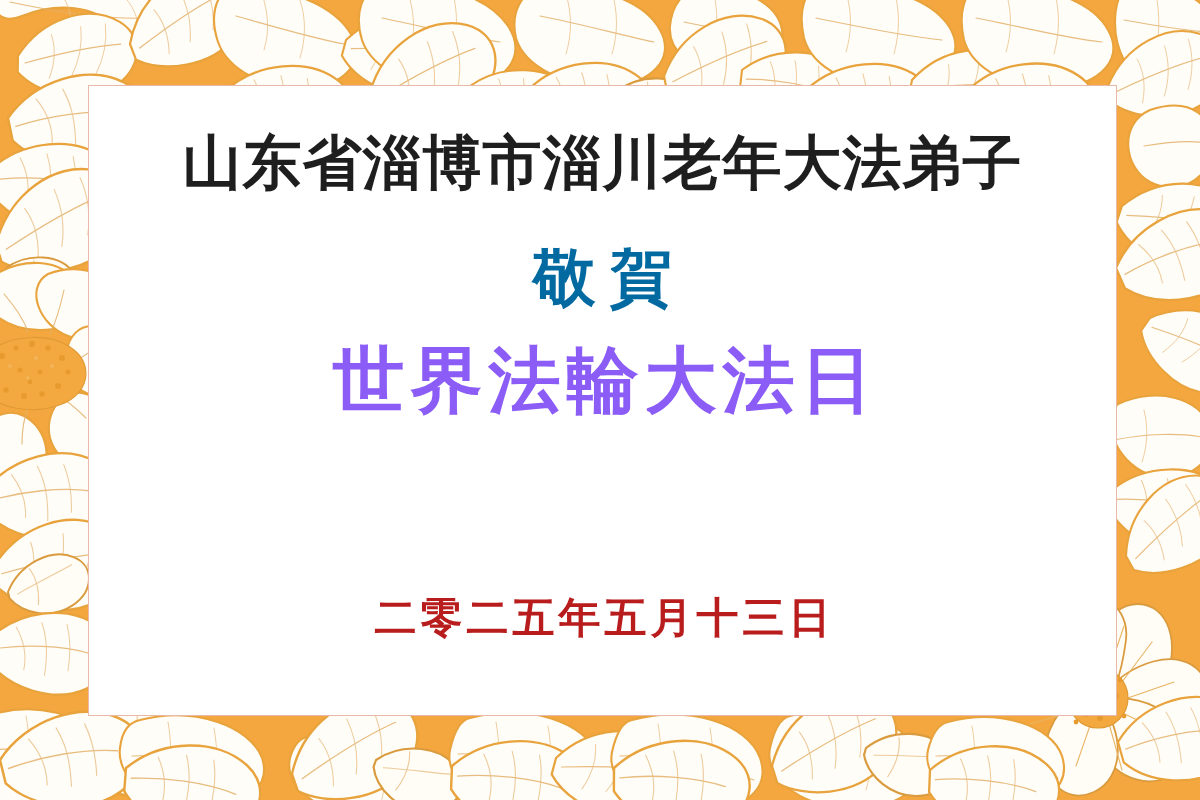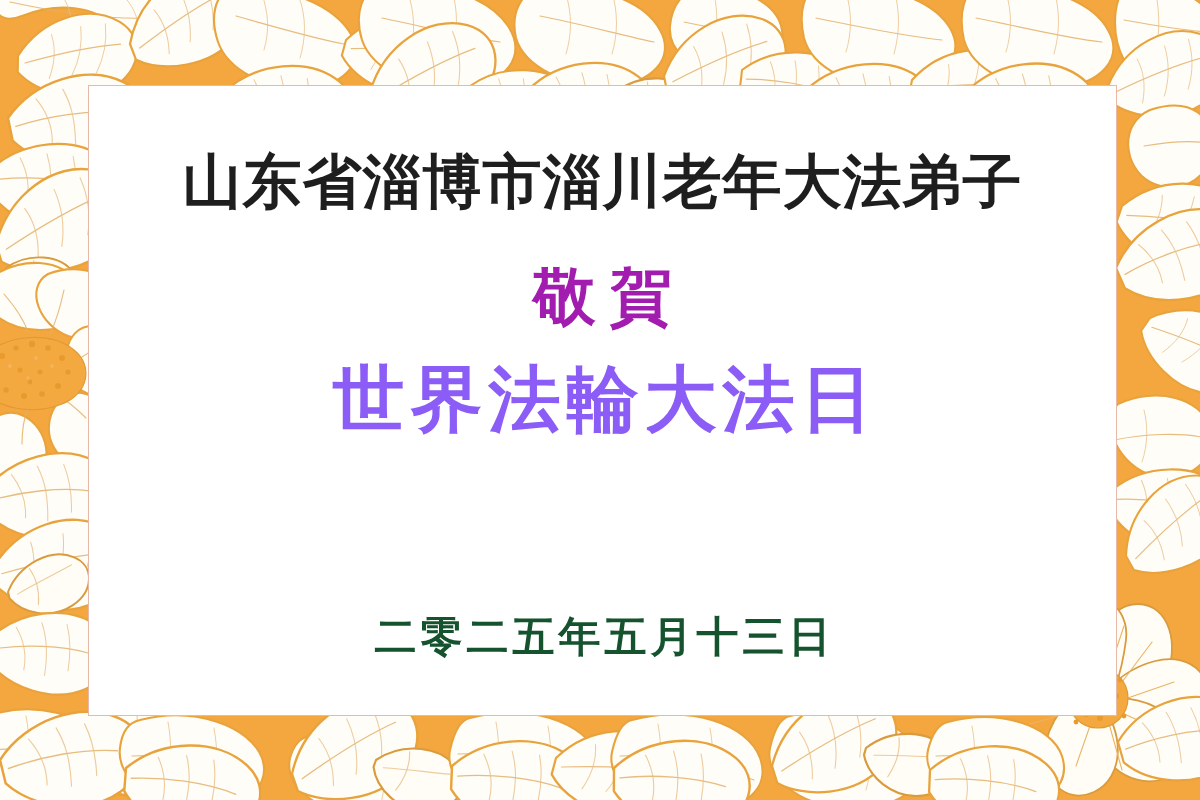--- a/index.html
+++ b/index.html
@@ -50,21 +50,20 @@
     display: flex;
     flex-direction: column;
     align-items: center;
   }
 
   .cn {
     font-family: "DejaVu Serif", "Liberation Serif", serif;
     white-space: nowrap;
     line-height: 1;
     font-weight: 700;
-    margin-top: 19px;
   }
 
   #sender-line {
     position: absolute;
     top: 47px;
     left: 0;
     right: 0;
     text-align: center;
     font-size: 59px;
     letter-spacing: 1px;
@@ -74,21 +73,21 @@
 
   #salutation-line {
     position: absolute;
     top: 160px;
     left: 0;
     right: 0;
     text-align: center;
     font-size: 63px;
     letter-spacing: 14px;
     text-indent: 14px;
-    color: #a21caf;
+    color: #0369a1;
   }
 
   #occasion-line {
     position: absolute;
     top: 258px;
     left: 0;
     right: 0;
     text-align: center;
     font-size: 72px;
     letter-spacing: 6px;
@@ -98,21 +97,21 @@
 
   #date-line {
     position: absolute;
     top: 511px;
     left: 0;
     right: 0;
     text-align: center;
     font-size: 42px;
     letter-spacing: 4px;
     text-indent: 4px;
-    color: #14532d;
+    color: #b91c1c;
   }
 </style>
 </head>
 <body>
 
 <div id="greeting-card">
 
   <svg id="floral-border" viewBox="0 0 1200 800" preserveAspectRatio="none" xmlns="http://www.w3.org/2000/svg">
     <defs>
       <style>

